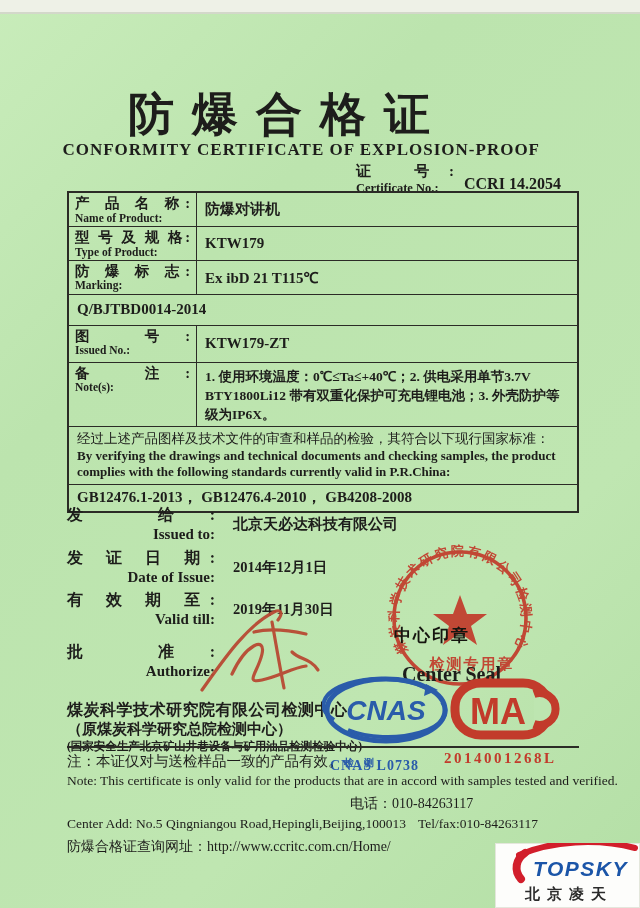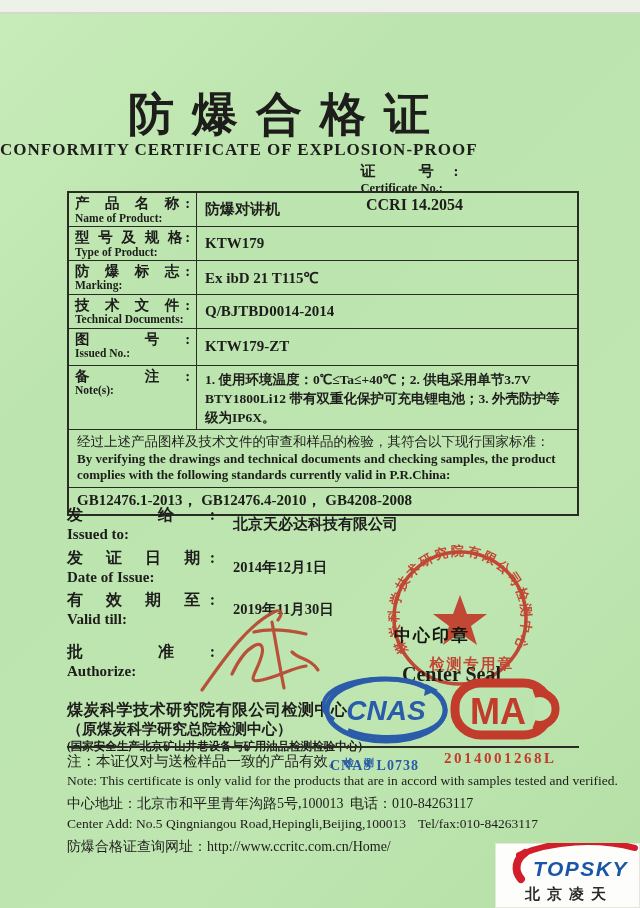--- a/index.html
+++ b/index.html
@@ -8,24 +8,24 @@
     background:#bde5b0;
     background:linear-gradient(135deg,#c8ecba 0%,#bce4ae 30%,#bfe6b1 70%,#b4dfa6 100%);
     font-family:"Liberation Serif", serif;
     color:#1d1d1b; overflow:hidden;
   }
   .top-strip { position:absolute; left:0; top:0; width:640px; height:12px;
     background:#eef1e7; border-bottom:2px solid #d3d8ca; }
 
   .title-cn { position:absolute; left:0; top:84px; width:576px; text-align:center;
     font-size:46px; font-weight:bold; letter-spacing:18px; }
-  .title-en { position:absolute; left:0; top:140px; width:540px; text-align:left;
+  .title-en { position:absolute; left:0; top:140px; width:540px; text-align:right;
     font-size:17px; font-weight:bold; letter-spacing:1px; }
 
-  .certno { position:absolute; left:356px; top:162px; display:flex; align-items:center;flex-direction:column; }
+  .certno { position:absolute; left:356px; top:162px; display:flex; align-items:flex-end; }
   .certno .lbl { width:98px; }
   .certno .lbl .cn { font-size:15px; font-weight:bold; text-align:justify; text-align-last:justify; }
   .certno .lbl .en { font-size:12.5px; font-weight:bold; }
   .certno .val { font-size:16px; font-weight:bold; margin-left:10px; padding-bottom:3px; }
 
   .cert-table { position:absolute; left:67px; top:191px; width:512px;
     border:2px solid #2b2b26; box-sizing:border-box; }
   .t-row { display:flex; border-bottom:1.5px solid #2b2b26; }
   .t-row:last-child { border-bottom:none; }
   .t-label { width:128px; min-width:128px; border-right:1.5px solid #2b2b26;
@@ -37,21 +37,21 @@
   .t-value.plain { font-weight:bold; font-size:13.5px; line-height:1.42; align-items:flex-start; padding-top:4px; }
   .r30 { min-height:30px; } .r36 { min-height:36px; } .r58 { min-height:58px; }
   .t-full { padding:3px 8px; }
   .t-full .scn { font-size:13.5px; }
   .t-full .sen { font-size:13px; font-weight:bold; line-height:1.25; }
   .t-standards { padding:3px 8px; font-size:15px; font-weight:bold; min-height:20px; }
 
   .issue-row { position:absolute; left:67px; display:flex; align-items:center; }
   .issue-row .ilabel { width:148px; min-width:148px; }
   .issue-row .ilabel .cn { font-size:16px; font-weight:bold; text-align:justify; text-align-last:justify; }
-  .issue-row .ilabel .en { font-size:15px; font-weight:bold; }
+  .issue-row .ilabel .en { font-size:15px; font-weight:bold;text-align:right; }
   .issue-row .ival { margin-left:18px; font-size:14.5px; font-weight:bold; }
   .ival.cnval { font-size:15px; }
 
   .signature { position:absolute; left:188px; top:592px; }
   .seal { position:absolute; left:376px; top:543px; opacity:.92; }
   .seal-overlay-cn { position:absolute; left:394px; top:624px; font-size:17px;
     font-weight:bold; letter-spacing:2px; color:#15150f; }
   .seal-overlay-en { position:absolute; left:402px; top:663px; font-size:20px; font-weight:bold; }
 
   .org { position:absolute; left:67px; top:700px; line-height:1.25; }
@@ -116,24 +116,20 @@
       <div class="t-value">KTW179</div>
     </div>
     <div class="t-row r30">
       <div class="t-label">
         <div class="cn">防 爆 标 志:</div>
         <div class="en">Marking:</div>
       </div>
       <div class="t-value">Ex ibD 21 T115℃</div>
     </div>
     <div class="t-row r30">
-      <div class="t-label">
-        <div class="cn">技 术 文 件:</div>
-        <div class="en">Technical Documents:</div>
-      </div>
       <div class="t-value">Q/BJTBD0014-2014</div>
     </div>
     <div class="t-row r36">
       <div class="t-label">
         <div class="cn">图 号:</div>
         <div class="en">Issued No.:</div>
       </div>
       <div class="t-value">KTW179-ZT</div>
     </div>
     <div class="t-row r58">
@@ -225,21 +221,20 @@
     <rect x="86" y="18" width="26" height="30" fill="#bde5b0"></rect>
     <path d="M 86,18 A 16,16 0 1 1 86,48" fill="none" stroke="#c23b2b" stroke-width="8"></path>
     <text x="50" y="48" text-anchor="middle" fill="#c23b2b" font-size="36" font-weight="bold" font-family="Liberation Sans, sans-serif">MA</text>
   </svg>
   <div class="ma-number">2014001268L</div>
 
   <div class="rule"></div>
 
   <div class="f-note-cn">注：本证仅对与送检样品一致的产品有效。</div>
   <div class="f-note-en">Note: This certificate is only valid for the products that are in accord with samples tested and verified.</div>
-  <div class="f-addr">中心地址：北京市和平里青年沟路5号,100013</div>
   <div class="f-tel">电话：010-84263117</div>
   <div class="f-addr-en">Center Add: No.5 Qingniangou Road,Hepingli,Beijing,100013</div>
   <div class="f-tel-en">Tel/fax:010-84263117</div>
   <div class="f-query">防爆合格证查询网址：http://www.ccritc.com.cn/Home/</div>
 
   <div class="topsky">
     <svg width="145" height="42" viewBox="0 0 145 42">
       <path d="M 30,10 A 20,18 0 0 0 26,36" fill="none" stroke="#d21e2b" stroke-width="8" stroke-linecap="round"></path>
       <path d="M 24,12 A 110,60 0 0 1 140,5" fill="none" stroke="#d21e2b" stroke-width="6" stroke-linecap="round"></path>
       <text x="38" y="33" fill="#1b55a8" font-size="21" font-weight="bold" font-style="italic" font-family="Liberation Sans, sans-serif" letter-spacing="1.5">TOPSKY</text>

